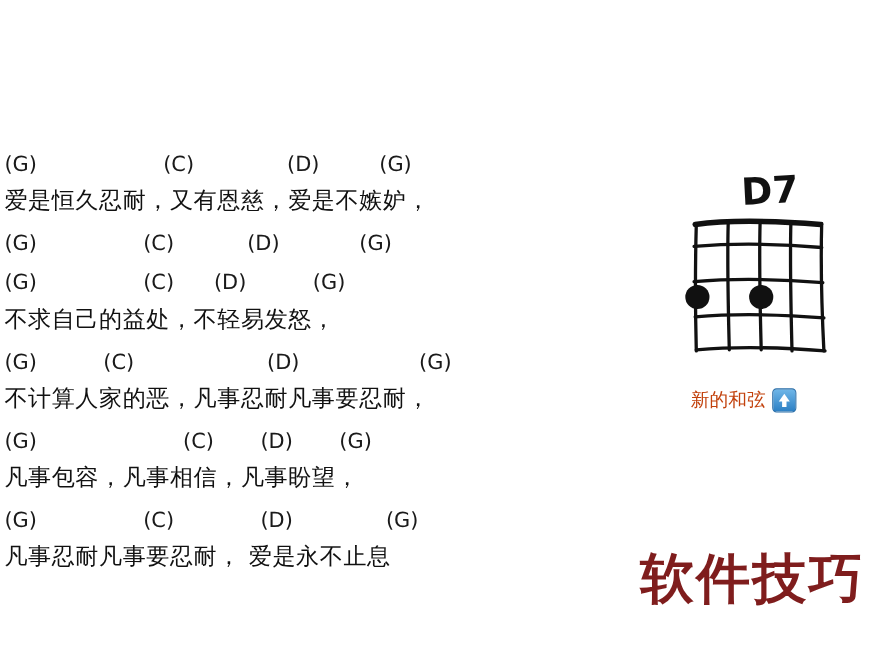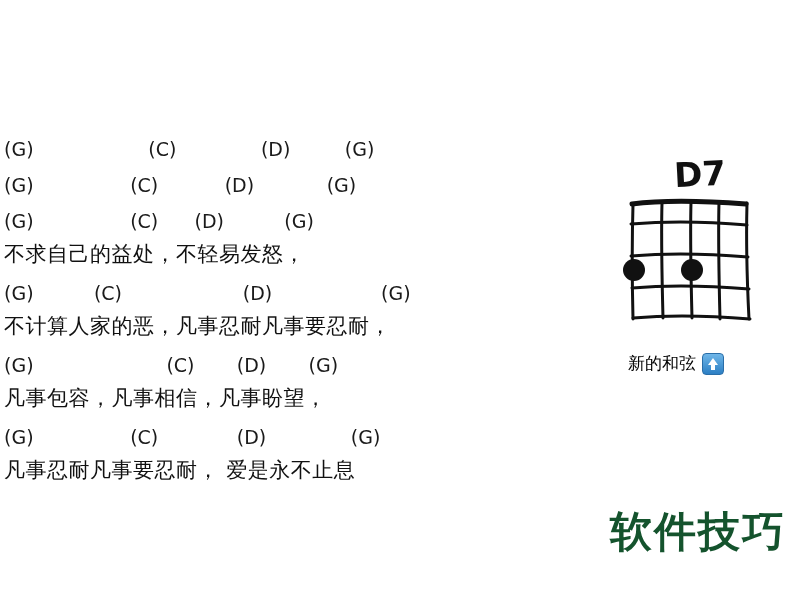--- a/index.html
+++ b/index.html
@@ -70,21 +70,21 @@
     font-weight: bold;
     color: #111;
     font-family: "DejaVu Sans", sans-serif;
     transform: rotate(-3deg);
   }
   .caption {
     position: absolute;
     left: 628px;
     top: 352px;
     font-size: 17px;
-    color: #000000;
+    color: #c2410c;
     display: flex;
     align-items: center;
     gap: 6px;
   }
   .up-badge {
     display: inline-block;
     width: 20px;
     height: 20px;
     border-radius: 4px;
     background: linear-gradient(#6fb6e8, #2c7fc4);
@@ -109,37 +109,38 @@
     left: 8px;
     top: 10px;
     width: 4px;
     height: 6px;
     background: #ffffff;
   }
   .watermark {
     position: absolute;
     right: 14px;
     bottom: 40px;
-    font-size: 42px;
-    color: #14532d;
+    font-size: 49px;
+    color: #7f1d1d;
     font-weight: bold;
     letter-spacing: 2px;
     user-select: none;
   }
 </style>
 </head>
 <body>
 
 <div class="page">
 
 
   <div class="lyrics">
 
     <div class="block">
       <div class="chordline">(G)                   (C)              (D)         (G)</div>
+      <div class="lyricline">爱是恒久忍耐，又有恩慈，爱是不嫉妒，</div>
     </div>
 
     <div class="block">
       <div class="chordline">(G)                (C)           (D)            (G)</div>
     </div>
 
     <div class="block">
       <div class="chordline">(G)                (C)      (D)          (G)</div>
       <div class="lyricline">不求自己的益处，不轻易发怒，</div>
     </div>

